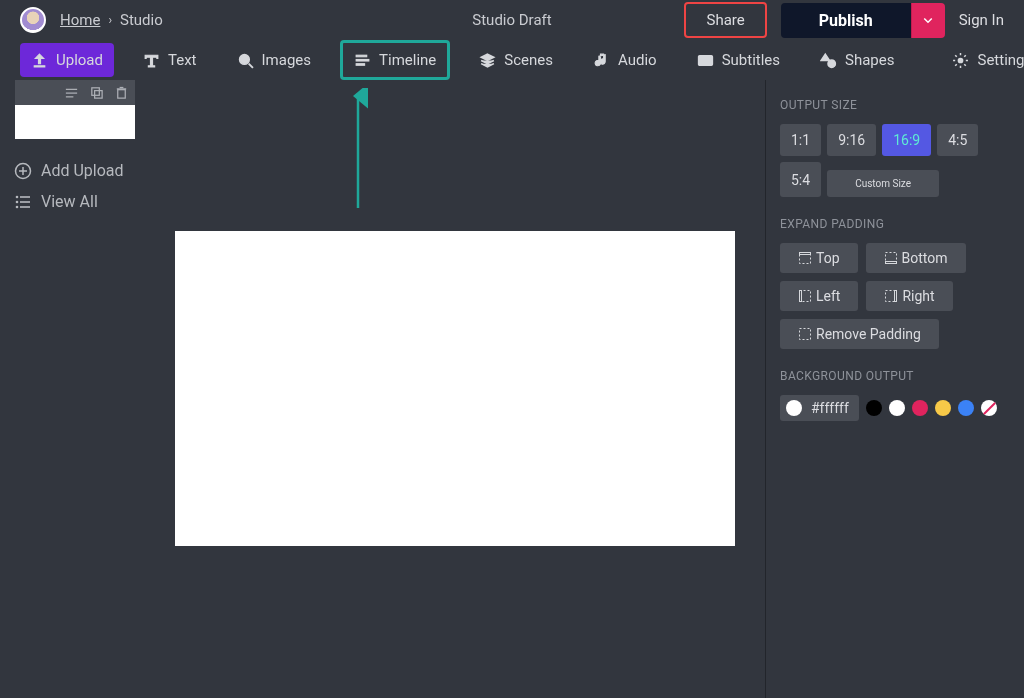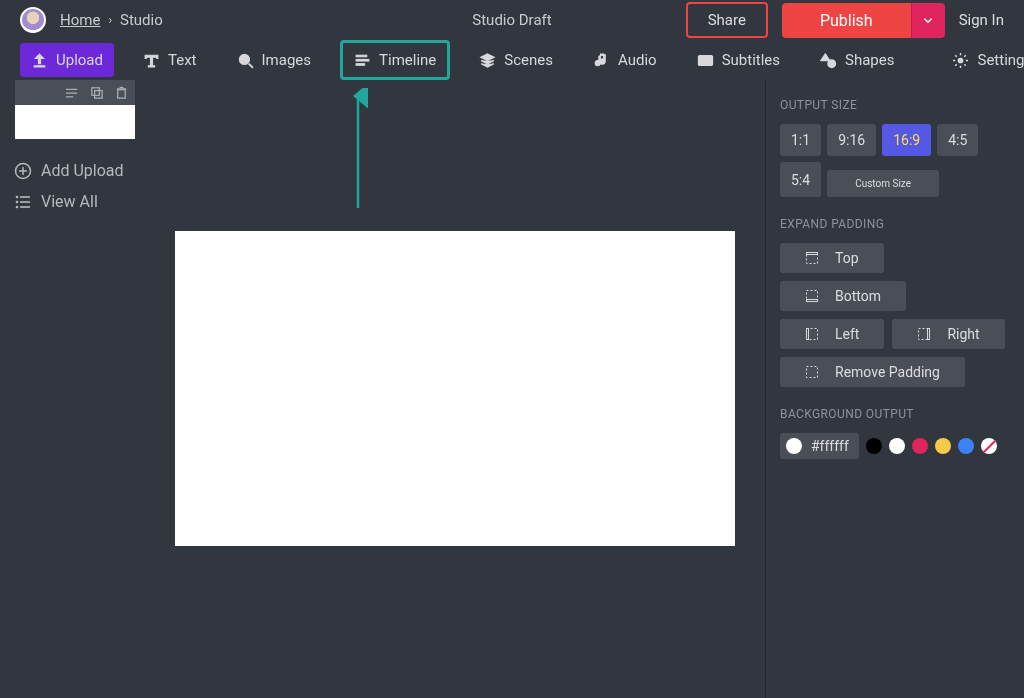--- a/index.html
+++ b/index.html
@@ -8,21 +8,21 @@
 
 .topbar { height: 40px; display: flex; align-items: center; padding: 8px 20px; gap: 6px; color: #c9cbd0; }
 .avatar { width: 26px; height: 26px; border-radius: 50%; background: radial-gradient(circle at 50% 40%, #e8d3b8 0 35%, #a18cd1 38% 70%, #fff 72% 100%); border: 2px solid #fff; margin-right: 8px; }
 .crumb-link { color: #c9cbd0; text-decoration: underline; cursor: pointer; font-size: 15px; }
 .crumb-sep { font-size: 12px; margin: 0 2px; }
 .crumb-cur { font-size: 15px; }
 .project-title { position: absolute; left: 50%; transform: translateX(-50%); font-size: 15px; color: #c9cbd0; }
 .top-actions { margin-left: auto; display: flex; align-items: center; gap: 14px; }
 .share-btn { border: 2px solid #ef4444; background: transparent; color: #dcdde1; padding: 7px 20px; border-radius: 4px; font-size: 15px; cursor: pointer; }
 .publish-grp { display: flex; }
-.publish-btn { background: #ef4444; color: #fff; border: none; padding: 8px 38px; font-size: 16px; font-weight: 400; border-radius: 4px 0 0 4px; cursor: pointer; }
+.publish-btn { background: #0f172a; color: #fff; border: none; padding: 8px 38px; font-size: 16px; font-weight: 700; border-radius: 4px 0 0 4px; cursor: pointer; }
 .publish-dd { background: #e0245e; border: none; border-left: 1px solid #c01c4f; width: 34px; border-radius: 0 4px 4px 0; display: flex; align-items: center; justify-content: center; cursor: pointer; }
 .signin { color: #dcdde1; font-size: 15px; cursor: pointer; }
 .chev-down { width: 12px; height: 12px; }
 .chev-down polyline { stroke: #fff; stroke-width: 2; fill: none; }
 
 
 .toolbar { height: 40px; display: flex; align-items: center; padding: 0 20px; gap: 18px; color: #d6d8dc; }
 .tool { display: flex; align-items: center; gap: 8px; padding: 8px 11px; border-radius: 4px; cursor: pointer; font-size: 15px; }
 .tool.active { background: #6d28d9; }
 .tool.highlight { border: 3px solid #1fa89a; border-radius: 4px; }
@@ -46,24 +46,24 @@
 
 
 .arrow-wrap { position: absolute; left: 348px; top: 88px; pointer-events: none; }
 .arrow-svg { width: 20px; height: 122px; }
 
 
 .panel { width: 258px; background: #32363e; padding: 18px 14px; color: #c9cbd0; }
 .panel-head { font-size: 12px; letter-spacing: 0.4px; color: #8e929a; margin-bottom: 12px; }
 .ratio-row { display: flex; flex-wrap: wrap; gap: 6px; margin-bottom: 20px; }
 .ratio-btn { background: #4a4e56; color: #dcdde1; border: none; padding: 8px 11px; border-radius: 3px; font-size: 14px; cursor: pointer; }
-.ratio-btn.active { background: #5458e3; color: #fde047; }
+.ratio-btn.active { background: #5458e3; color: #5eead4; }
 .custom-btn { background: #4a4e56; color: #dcdde1; border: none; padding: 8px 28px; border-radius: 3px; font-size: 10px; cursor: pointer; margin-top: 8px; }
 .pad-row { display: flex; flex-wrap: wrap; gap: 8px; margin-bottom: 20px; }
-.pad-btn { background: #4a4e56; color: #dcdde1; border: none; padding: 7px 25px; border-radius: 3px; font-size: 14px; cursor: pointer; display: flex; align-items: center; gap: 16px; }
+.pad-btn { background: #4a4e56; color: #dcdde1; border: none; padding: 7px 18px; border-radius: 3px; font-size: 14px; cursor: pointer; display: flex; align-items: center; gap: 4px; }
 .pad-ico { width: 14px; height: 14px; }
 .color-row { display: flex; align-items: center; gap: 7px; }
 .color-chip { background: #4a4e56; border-radius: 3px; padding: 5px 10px 5px 6px; display: flex; align-items: center; gap: 9px; font-size: 14px; color: #dcdde1; }
 .color-dot { width: 16px; height: 16px; border-radius: 50%; border: none; cursor:pointer; }
 .color-dot.none { background: #fff; position: relative; overflow: hidden; }
 .color-dot.none::after { content: ""; position: absolute; left: -3px; top: 50%; width: 22px; height: 2px; background: #e0245e; transform: rotate(-45deg); }
 </style>
 </head>
 <body>
 

